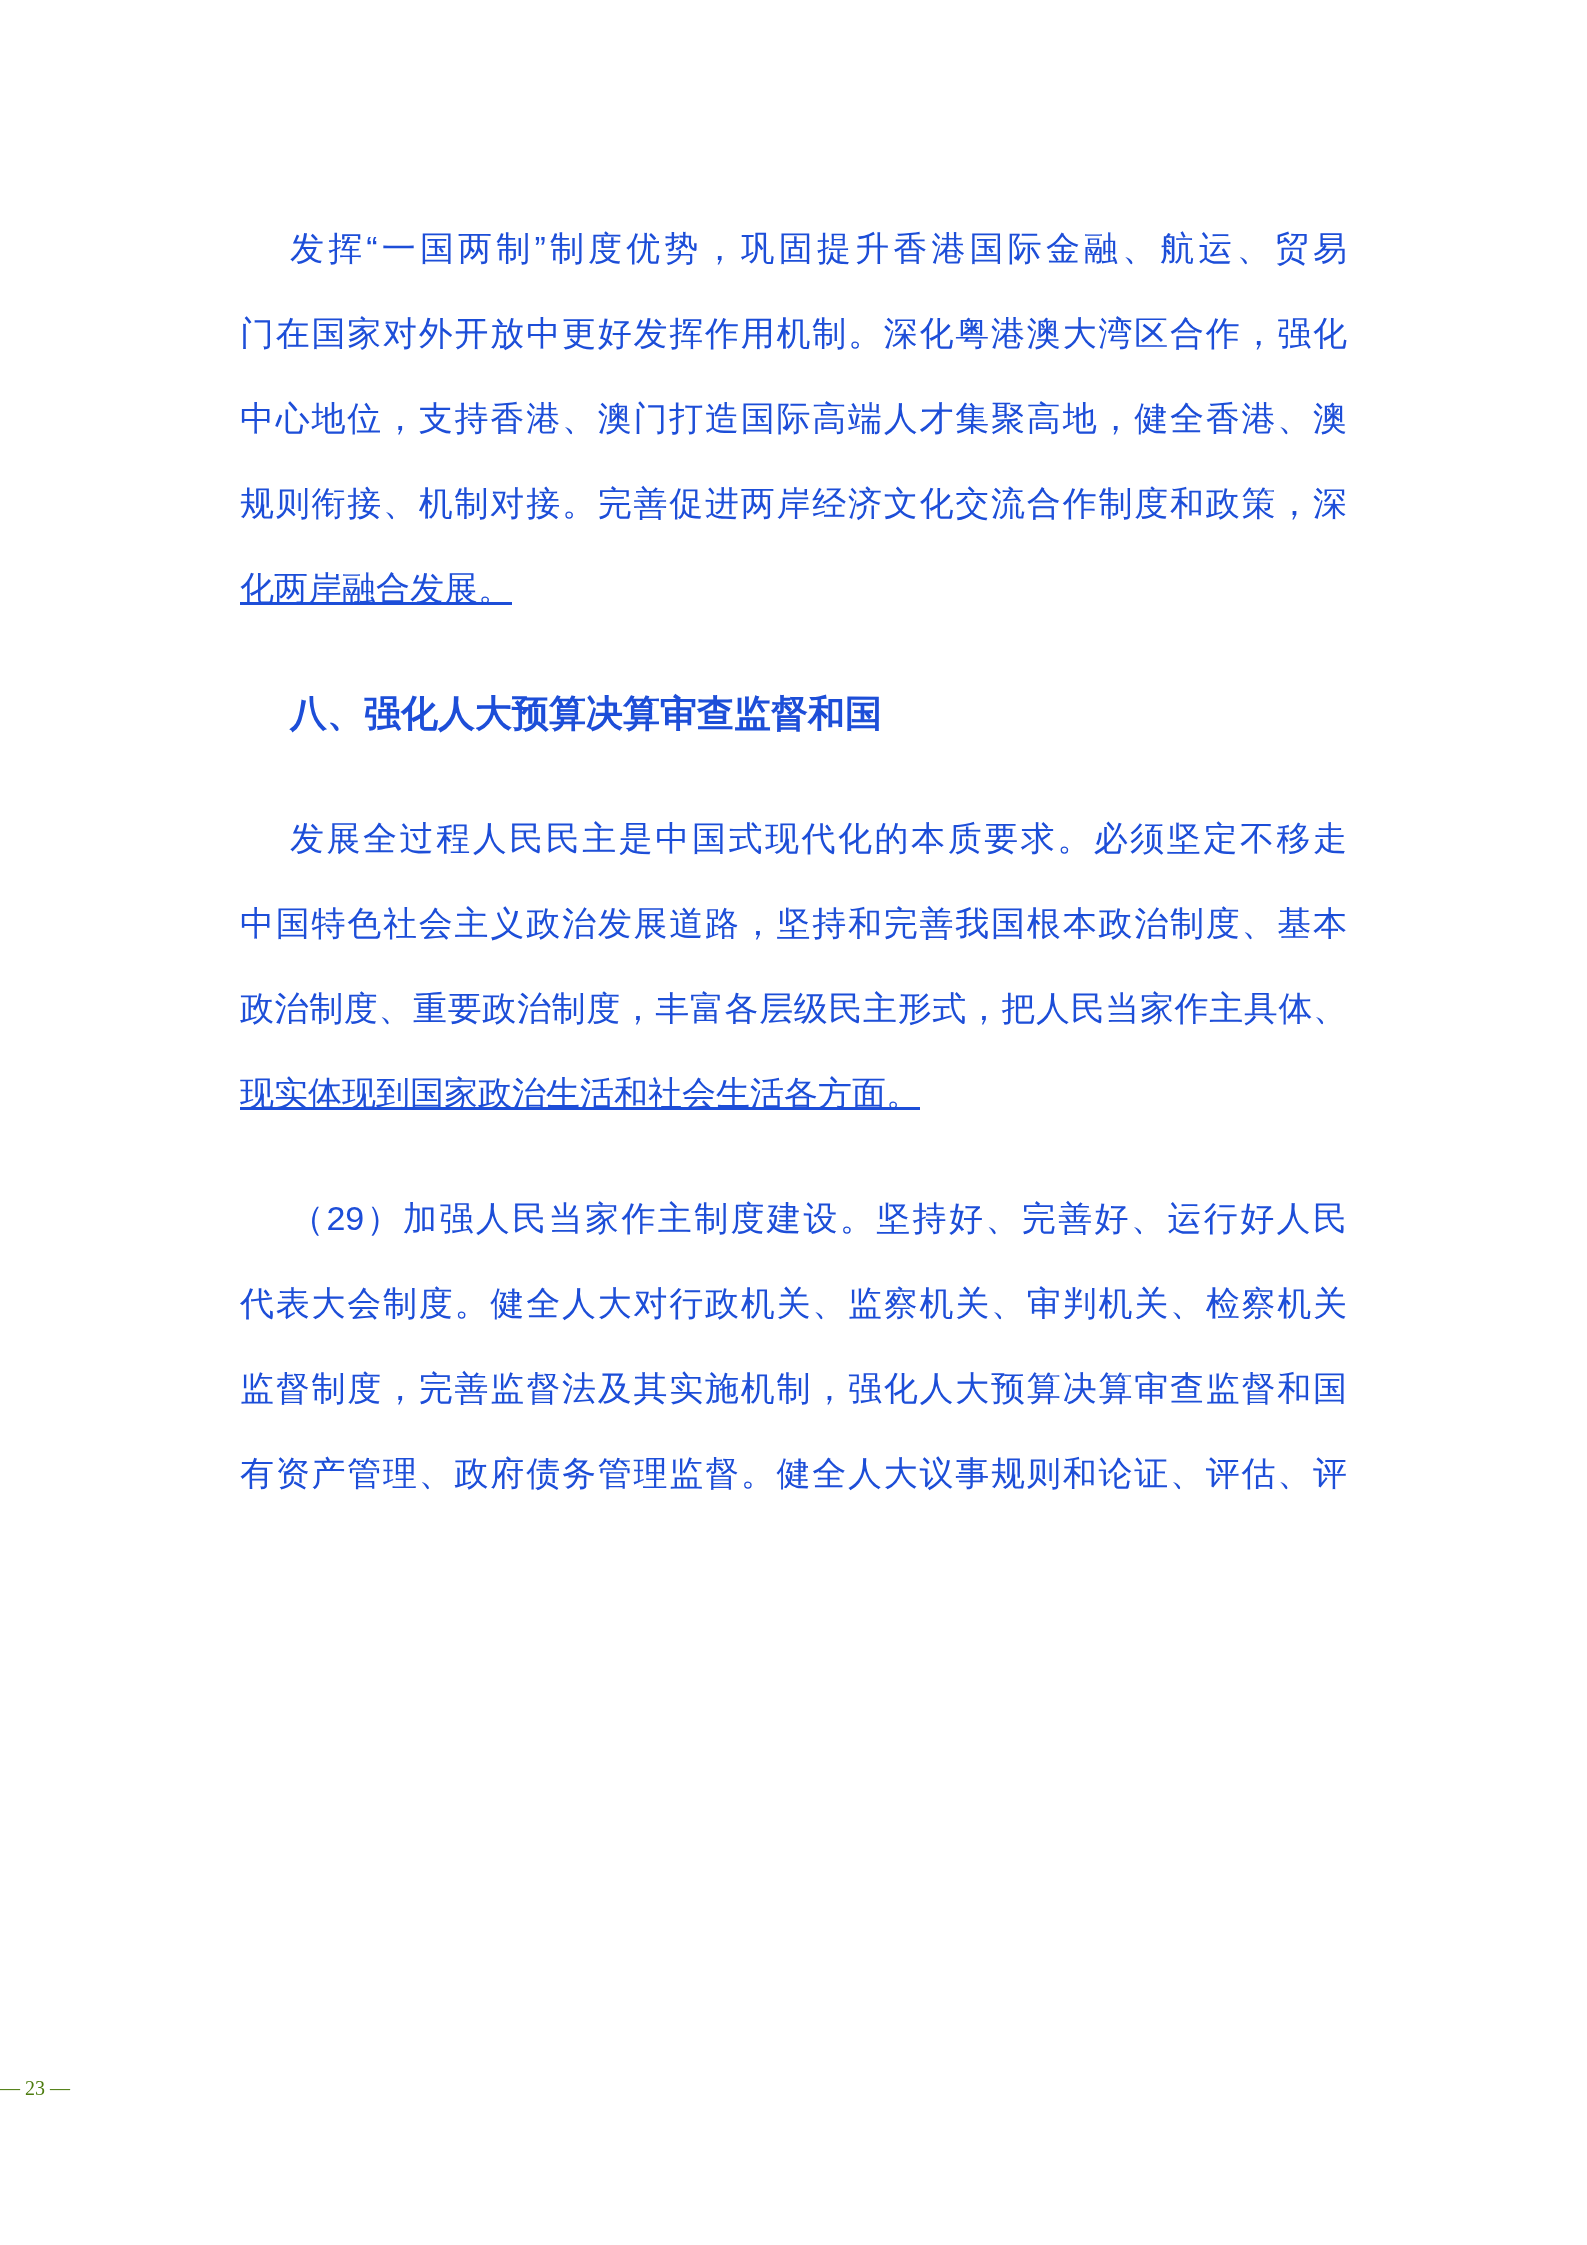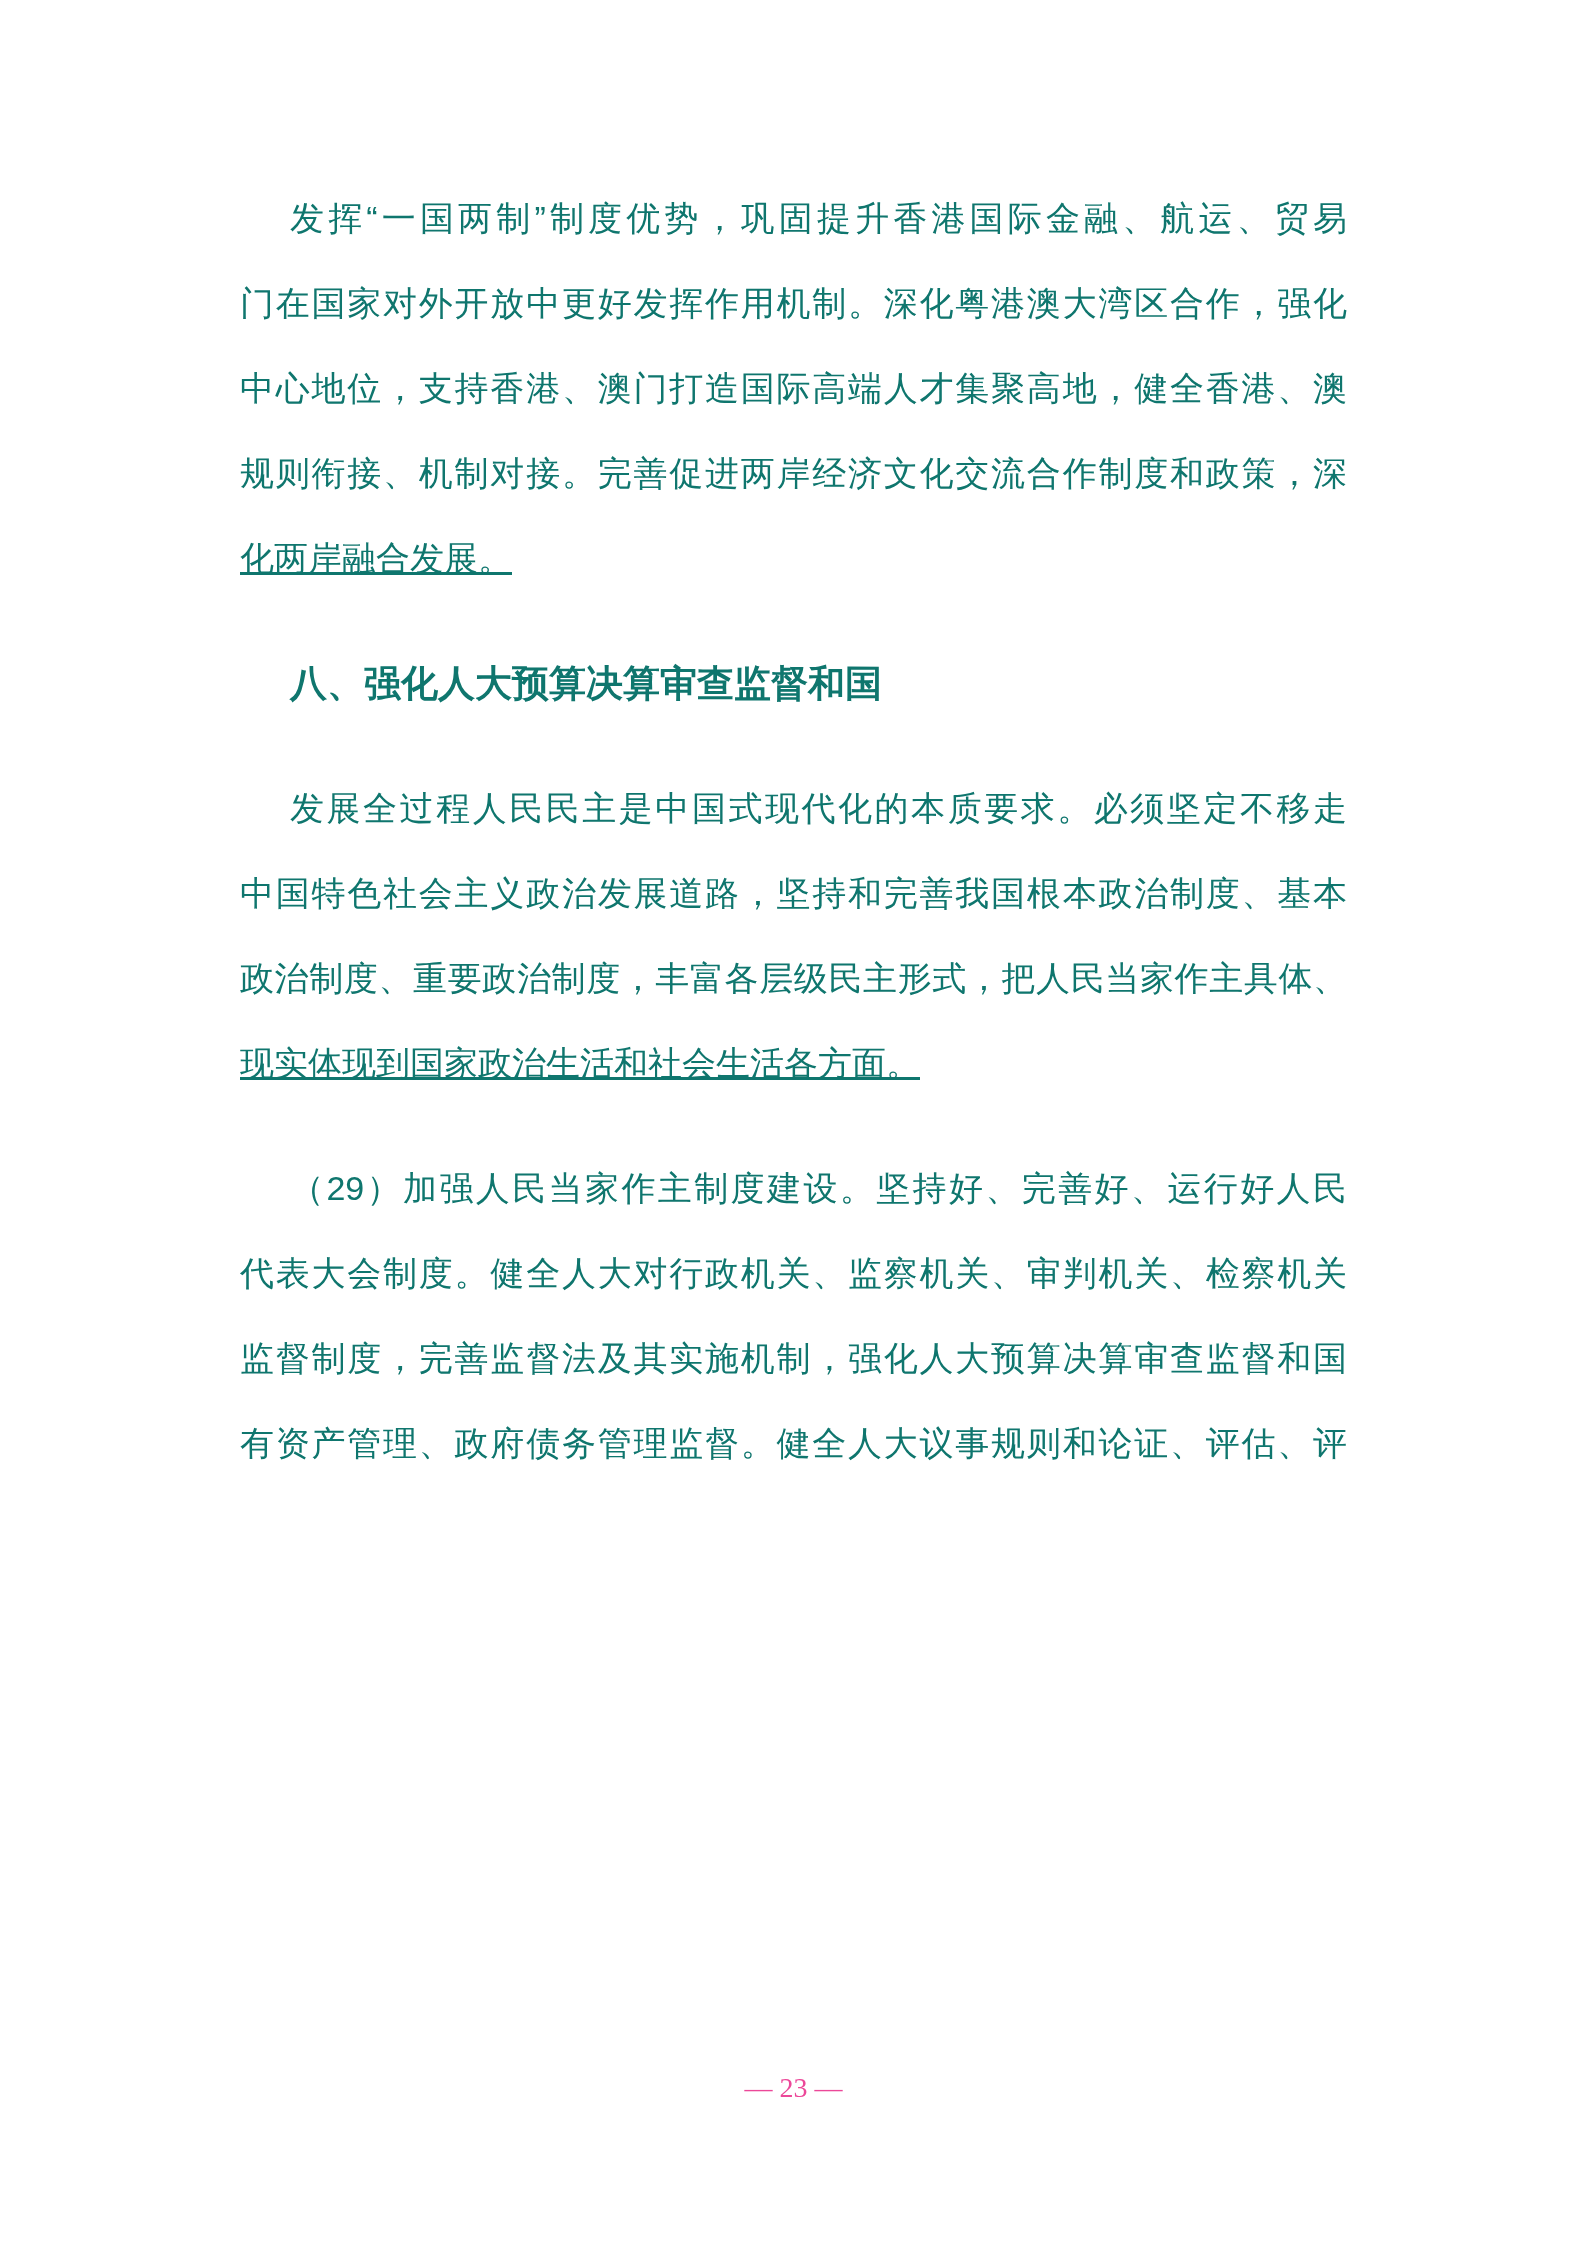--- a/index.html
+++ b/index.html
@@ -12,24 +12,24 @@
     width: 1587px;
     height: 2245px;
     background: #ffffff;
     overflow: hidden;
     font-family: "Liberation Sans", "DejaVu Sans", sans-serif;
     color: #000000;
   }
   .body-text {
     position: absolute;
     left: 240px;
-    top: 176px;
+    top: 206px;
     width: 1107px;
     font-size: 34px;
-    color: #0f766e;
+    color: #1d4ed8;
   }
   .para {
     margin: 0 0 40px 0;
     padding: 0;
   }
   .ln {
     display: block;
     line-height: 85px;
     text-align: justify;
     text-align-last: justify;
@@ -48,25 +48,25 @@
     line-height: 85px;
     font-weight: bold;
     font-size: 37px;
     text-indent: 50px;
   }
   .page-num {
     position: absolute;
     top: 2068px;
     left: 0;
     width: 100%;
-    text-align: center;
+    text-align: left;
     font-family: "Liberation Serif", "DejaVu Serif", serif;
-    font-size: 28px;
+    font-size: 20px;
     line-height: 40px;
-    color: #ec4899;
+    color: #4d7c0f;
   }
 </style>
 </head>
 <body>
 
 <div class="page">
   <div class="body-text">
 
     <div class="para">
       <div class="ln first">发挥“一国两制”制度优势，巩固提升香港国际金融、航运、贸易</div>

